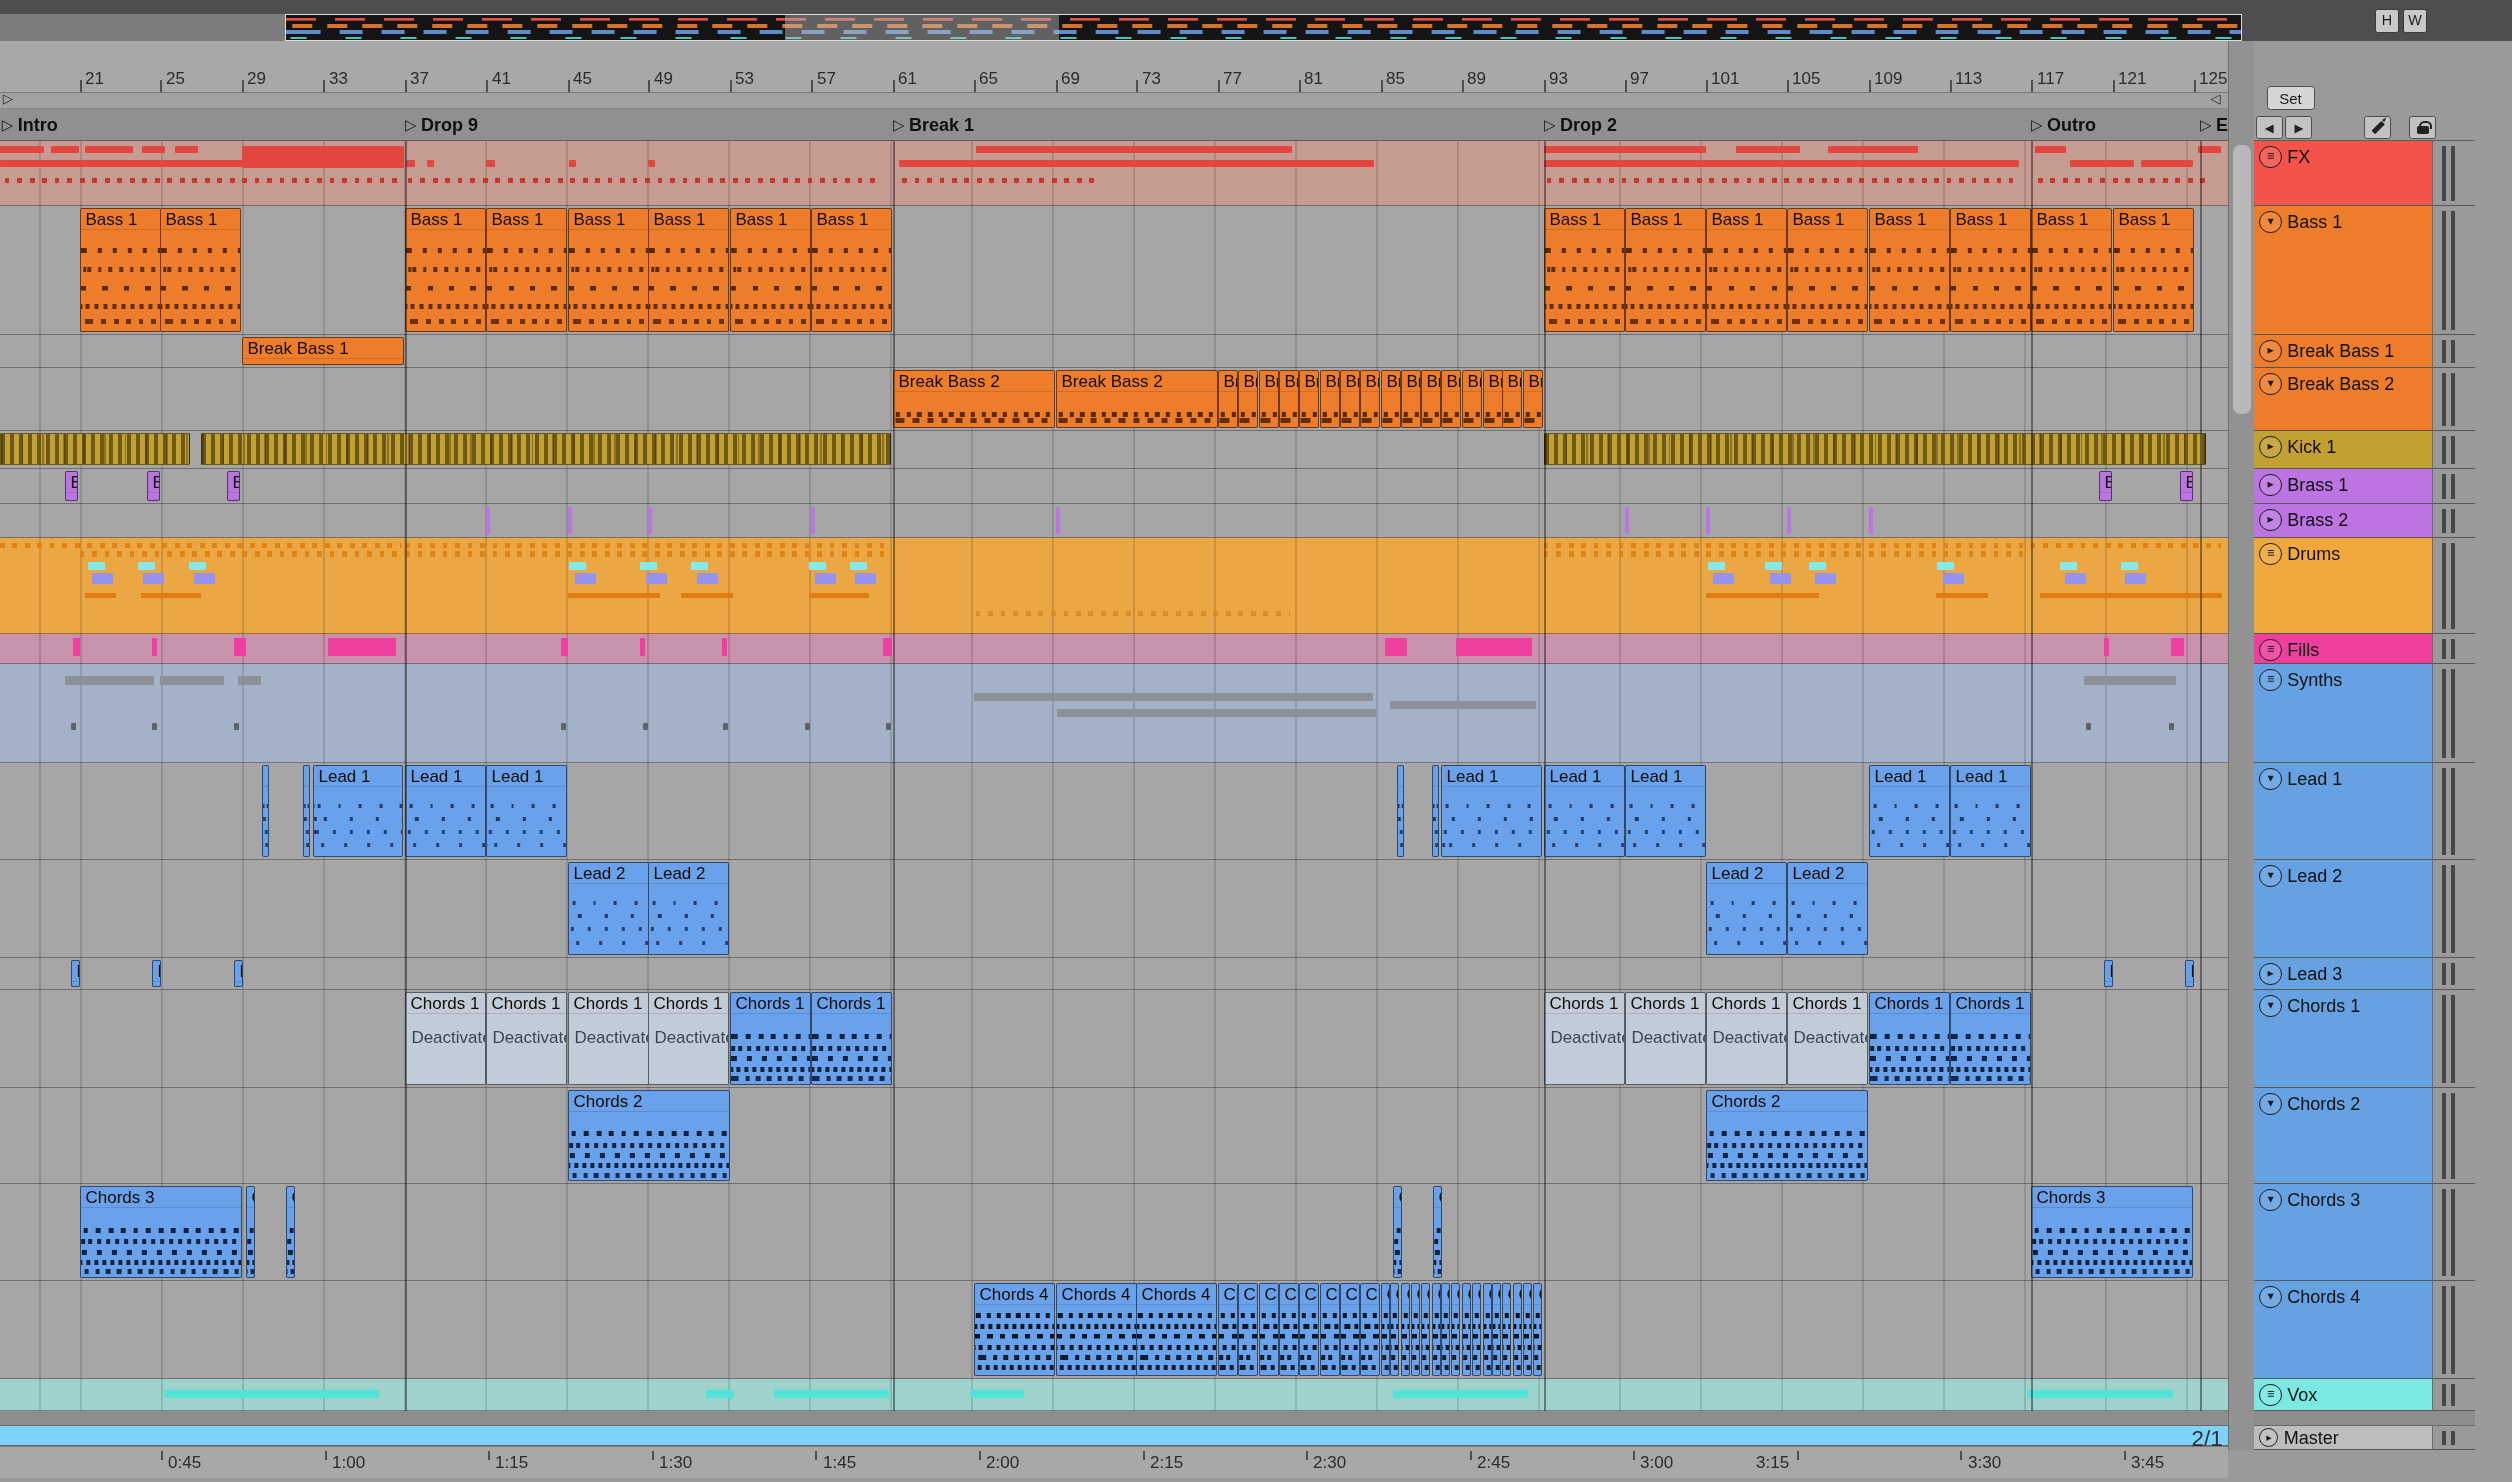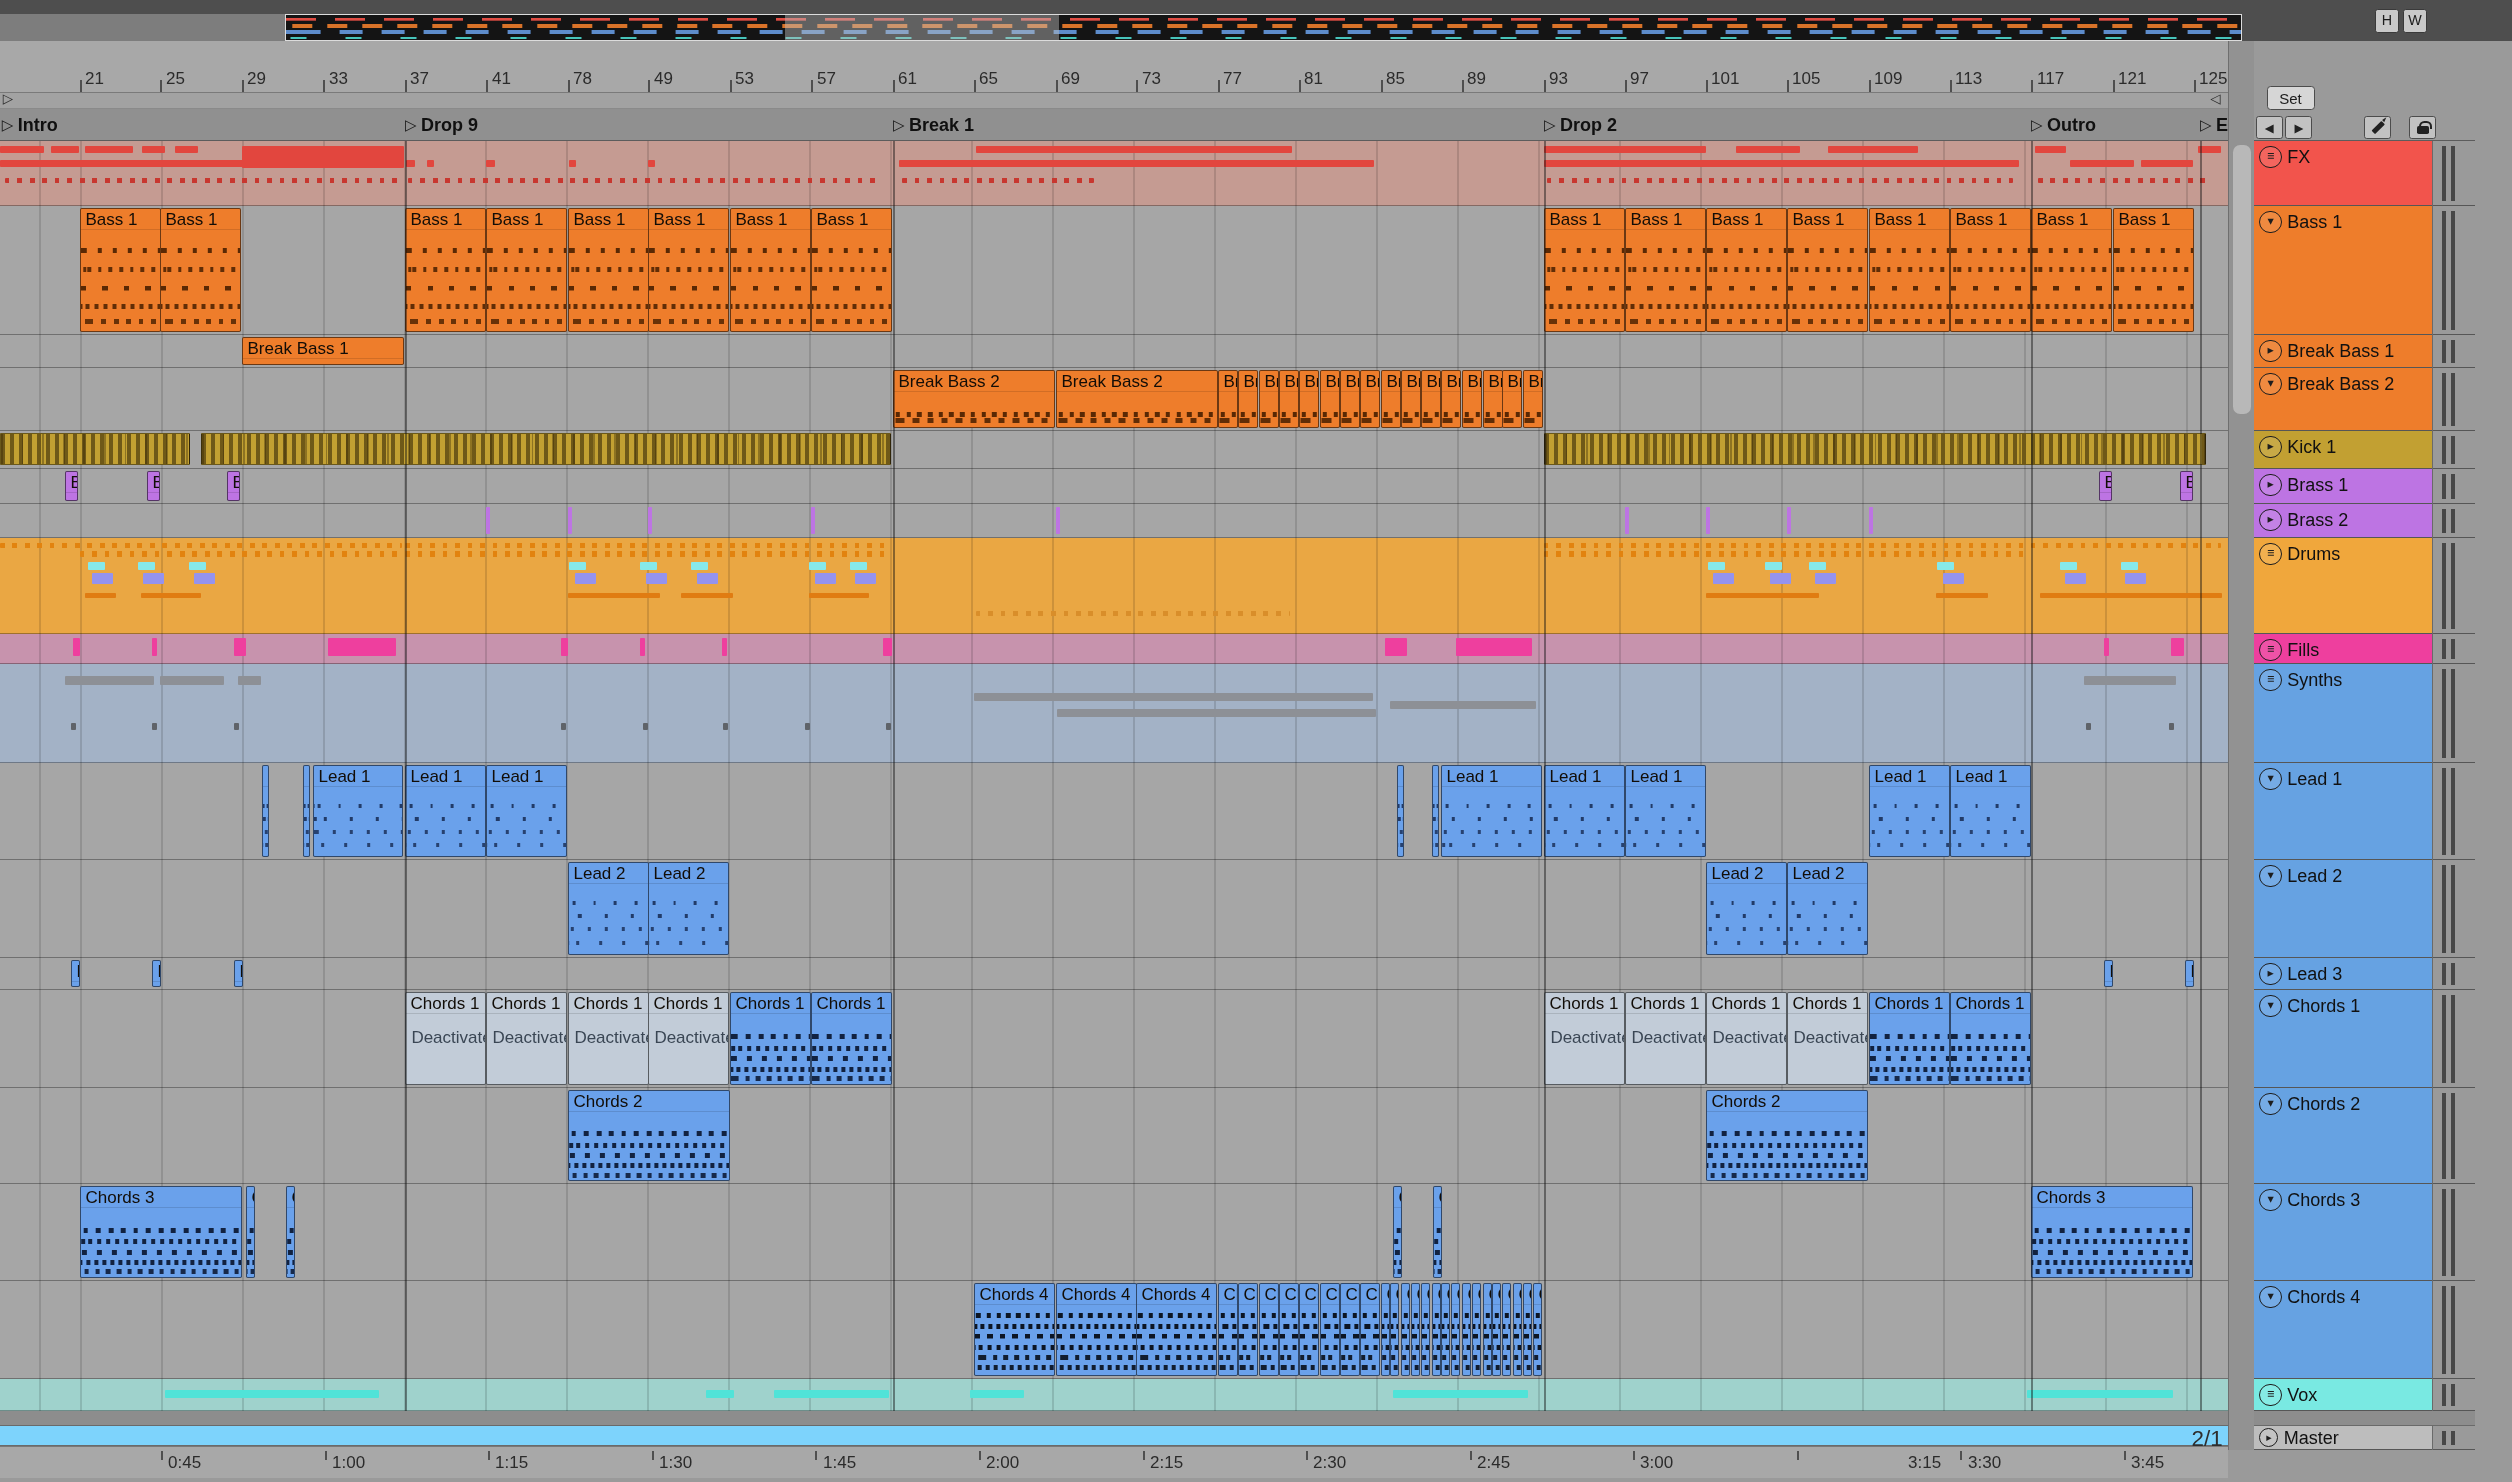--- a/index.html
+++ b/index.html
@@ -193,21 +193,21 @@
         <div class="bar-num" style="left: 166px;">25</div>
         <div class="bar-tick" style="left: 242px;"></div>
         <div class="bar-num" style="left: 247px;">29</div>
         <div class="bar-tick" style="left: 323px;"></div>
         <div class="bar-num" style="left: 329px;">33</div>
         <div class="bar-tick" style="left: 405px;"></div>
         <div class="bar-num" style="left: 410px;">37</div>
         <div class="bar-tick" style="left: 486px;"></div>
         <div class="bar-num" style="left: 492px;">41</div>
         <div class="bar-tick" style="left: 568px;"></div>
-        <div class="bar-num" style="left: 573px;">78</div>
+        <div class="bar-num" style="left: 573px;">45</div>
         <div class="bar-tick" style="left: 648px;"></div>
         <div class="bar-num" style="left: 654px;">49</div>
         <div class="bar-tick" style="left: 730px;"></div>
         <div class="bar-num" style="left: 735px;">53</div>
         <div class="bar-tick" style="left: 811px;"></div>
         <div class="bar-num" style="left: 817px;">57</div>
         <div class="bar-tick" style="left: 893px;"></div>
         <div class="bar-num" style="left: 898px;">61</div>
         <div class="bar-tick" style="left: 974px;"></div>
         <div class="bar-num" style="left: 979px;">65</div>
@@ -874,21 +874,21 @@
         <div class="time-label" style="left: 986px;">2:00</div>
         <div class="time-tick" style="left: 1143px;"></div>
         <div class="time-label" style="left: 1150px;">2:15</div>
         <div class="time-tick" style="left: 1306px;"></div>
         <div class="time-label" style="left: 1313px;">2:30</div>
         <div class="time-tick" style="left: 1470px;"></div>
         <div class="time-label" style="left: 1477px;">2:45</div>
         <div class="time-tick" style="left: 1633px;"></div>
         <div class="time-label" style="left: 1640px;">3:00</div>
         <div class="time-tick" style="left: 1797px;"></div>
-        <div class="time-label" style="left: 1908px;">3:15</div>
+        <div class="time-label" style="left: 1756px;">3:15</div>
         <div class="time-tick" style="left: 1960px;"></div>
         <div class="time-label" style="left: 1968px; text-align: center;">3:30</div>
         <div class="time-tick" style="left: 2124px;"></div>
         <div class="time-label" style="left: 2131px;">3:45</div>
       </div>
   </div>
 
   <div class="vscroll">
     <div class="vhandle"></div>
   </div>

